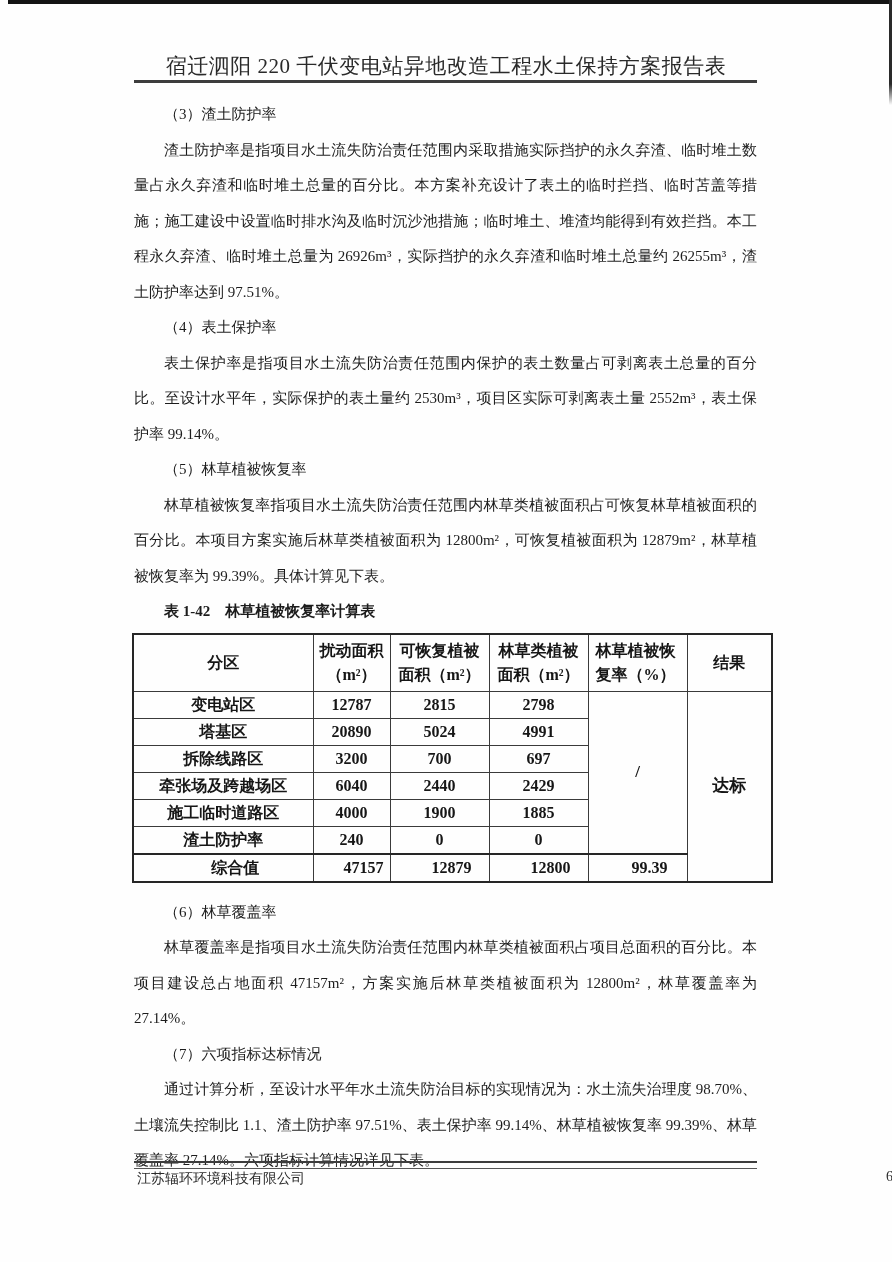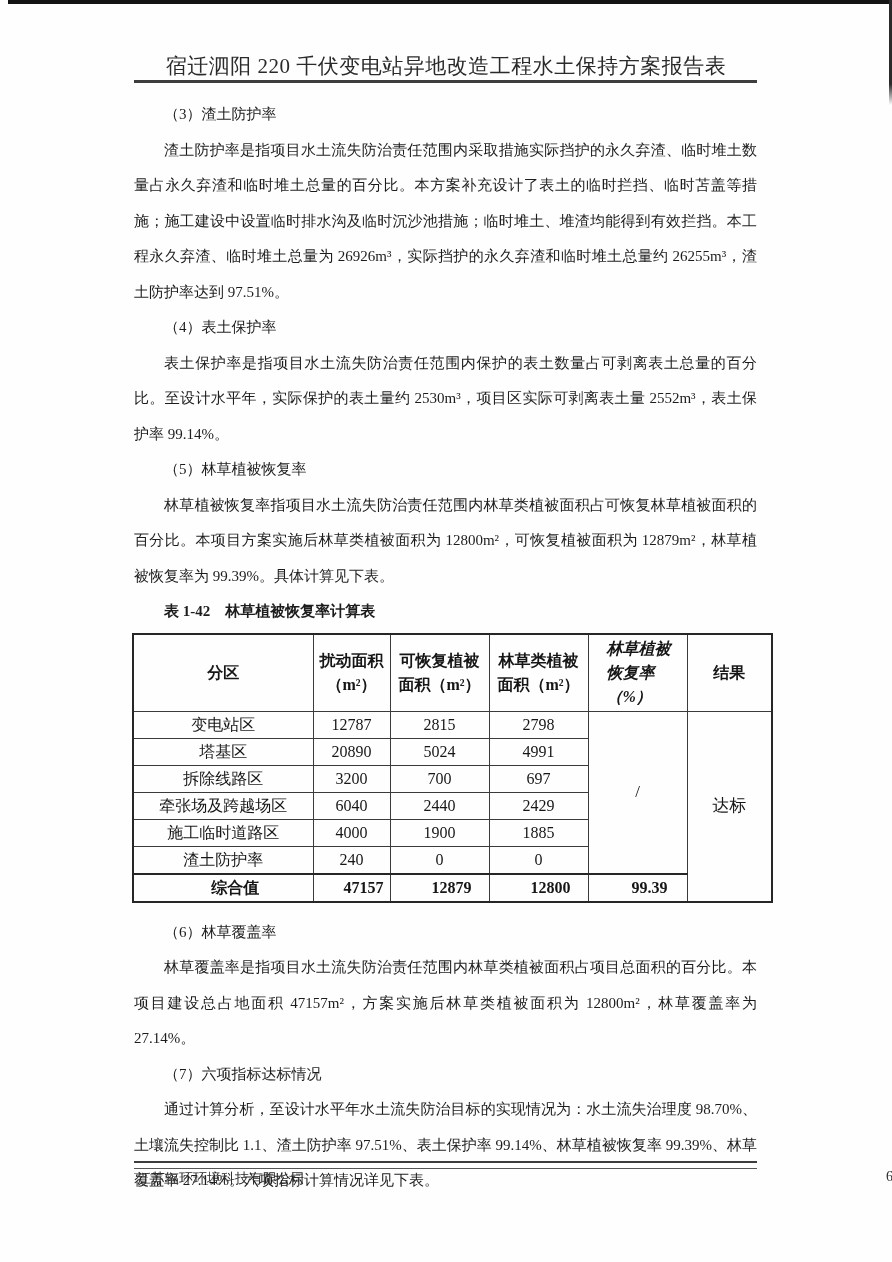--- a/index.html
+++ b/index.html
@@ -42,22 +42,22 @@
   table.calc {
     border-collapse: collapse; width: 639px; table-layout: fixed;
     font-size: 16px; color: #161616;
   }
   table.calc th, table.calc td {
     border: 1px solid #3a3a3a; text-align: center; vertical-align: middle;
     padding: 0 2px; overflow: hidden;
   }
   table.calc { border: 2px solid #262626; }
   table.calc thead th { height: 52px; font-weight: bold; line-height: 24px; padding: 2px 3px; }
-  table.calc thead th.rate-head { text-align: left; padding-left: 18px; font-style: italic; }
-  table.calc tbody td { height: 26px; line-height: 26px; }
+  table.calc thead th.rate-head { text-align: left; padding-left: 7px; }
+  table.calc tbody td { height: 26px; line-height: 26px; font-weight: bold; }
   table.calc tr.total td { border-top: 2px solid #262626; font-weight: bold; padding-left: 26px; }
   table.calc td.merged { font-size: 17px; }
 
   
   .footer-rule { position: absolute; top: 1161px; left: 134px; width: 623px;
     height: 5px; border-top: 2px solid #3d3d3d; border-bottom: 1px solid #555; }
   .footer-company { position: absolute; top: 1170px; left: 137px;
     font-size: 14px; color: #2a2a2a; }
   .footer-page { position: absolute; top: 1169px; left: 8px; width: 100%;
     text-align: right; font-size: 14px; color: #2a2a2a; }

